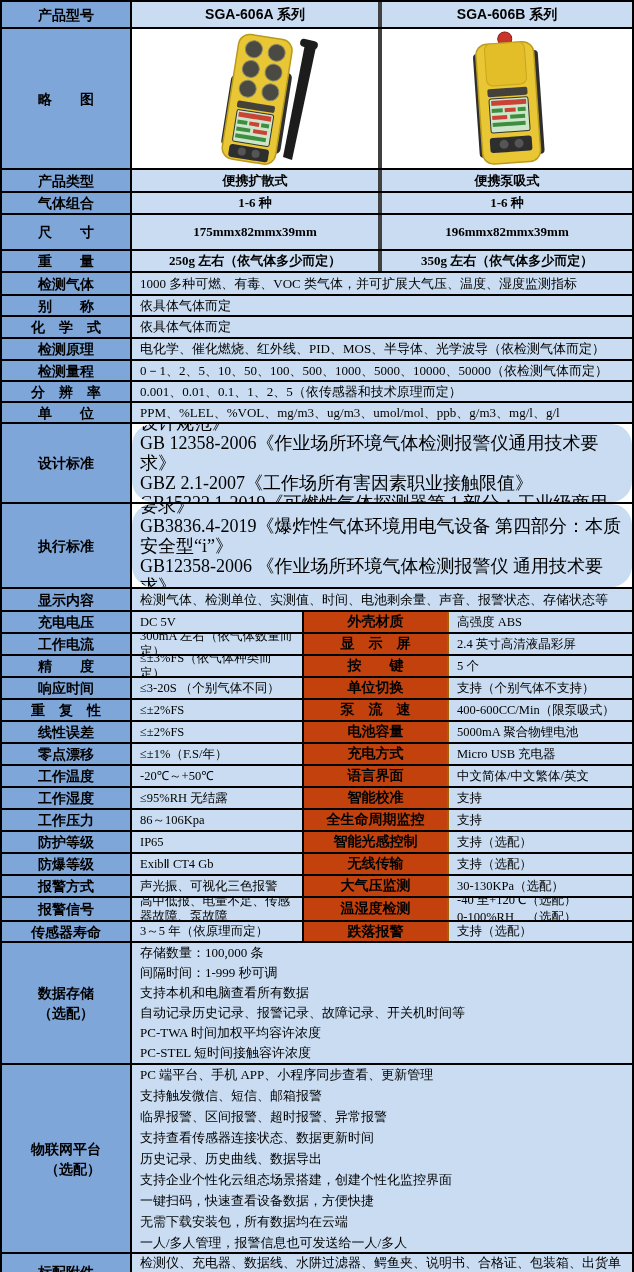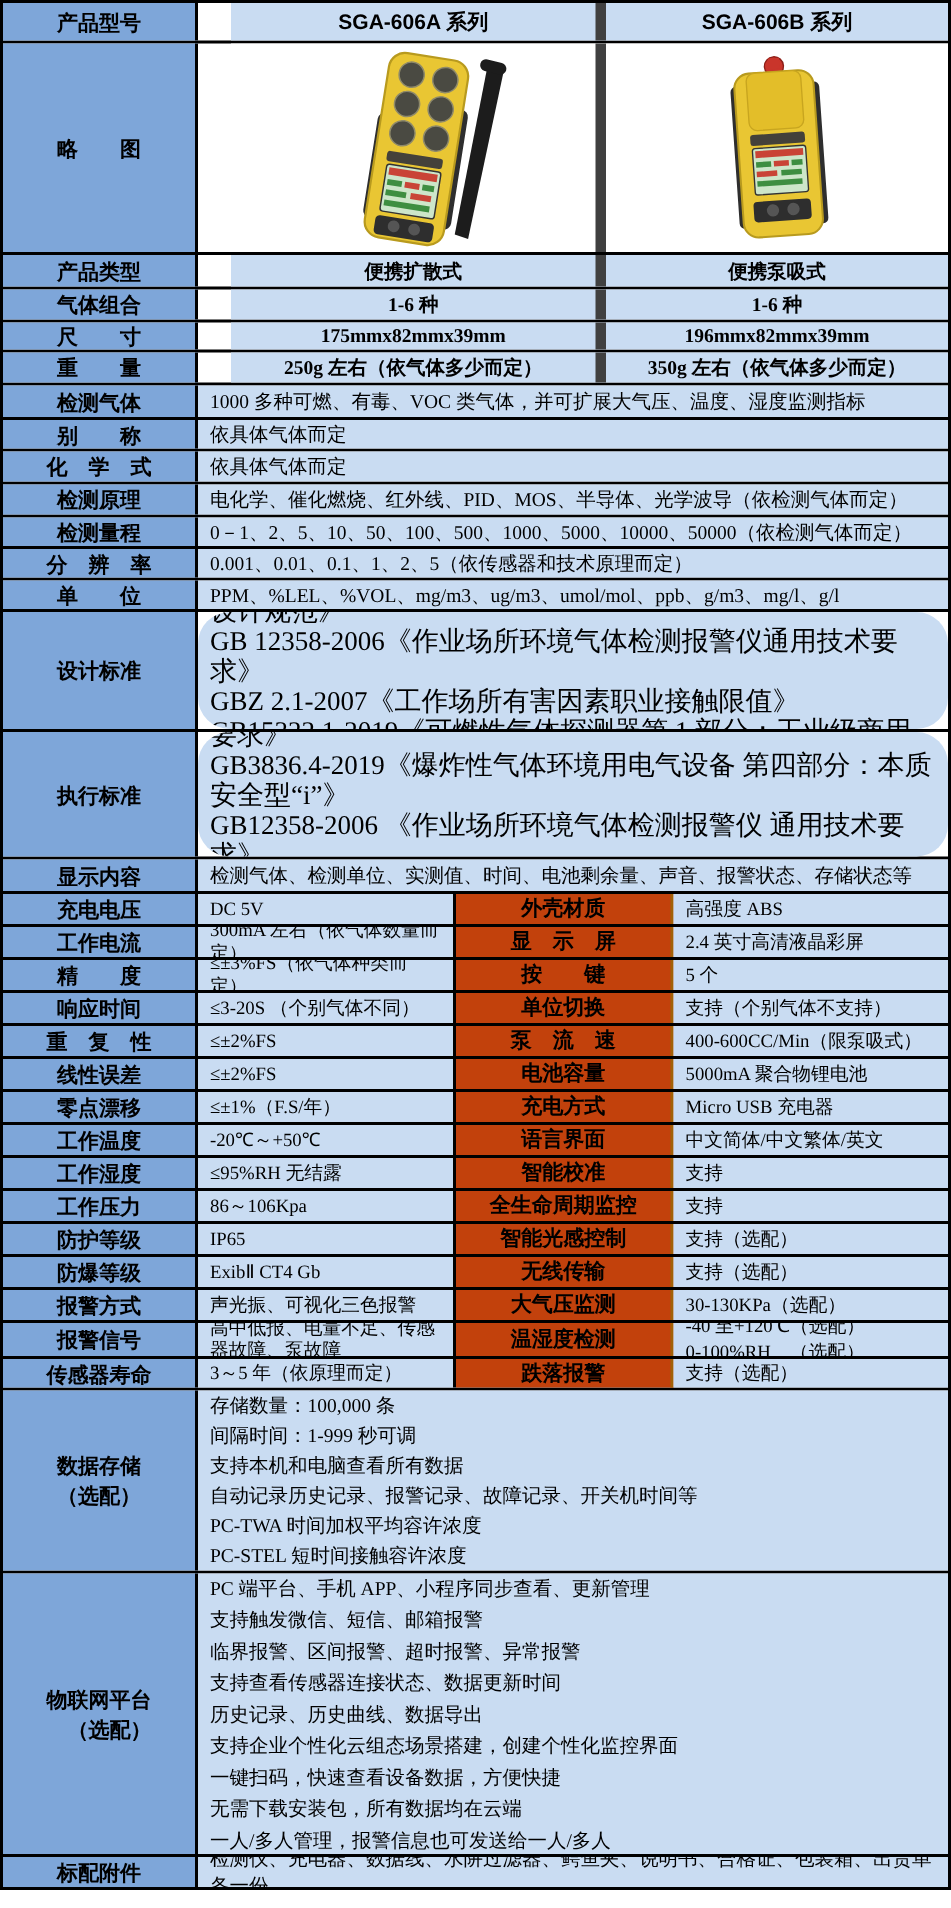--- a/index.html
+++ b/index.html
@@ -14,36 +14,36 @@
     width:130px; flex:0 0 130px; background:#7EA6D9; border-right:2px solid #000;
     font-weight:bold; font-size:14px; justify-content:center; text-align:right;
     white-space:pre-line; line-height:20px;
   }
   .val{
     background:#C9DCF2; font-size:13px; padding:0 8px;
     font-family:"Liberation Serif", serif;
   }
   .center{justify-content:center; text-align:center; padding:0 2px;font-weight:bold;}
   .bold{font-weight:bold; font-family:"Liberation Sans", sans-serif; font-size:14px;}
-  .colA{width:250px; flex:0 0 250px; border-right:7px solid #404040;margin-left:22px;}
+  .colA{width:250px; flex:0 0 250px; border-right:4px solid #404040;}
   .colB{flex:1 1 auto;}
   .span{flex:1 1 auto;}
   .v1{width:172px; flex:0 0 172px; border-right:2px solid #000; font-size:12.5px; line-height:15px;}
   .lbl2{
     width:145px; flex:0 0 145px; background:#c2410c; border-right:2px solid #a16207;
     font-weight:bold; font-size:14px; justify-content:center; text-align:center;
   }
   .v2{flex:1 1 auto; font-size:12.5px; white-space:pre-line; line-height:17px;}
   .pre{white-space:pre-line;}
   .imgcell{background:#ffffff; justify-content:center; padding:0;}
   .mlines{font-size:18px; line-height:20px;border-radius:21px;}
   .stor{line-height:20px;}
   .iot{line-height:21px;}
   
-  .h20{height:20px}.h21{height:21px}.h22{height:22px}.h23{height:23px}
+  .h20{height:36px}.h21{height:21px}.h22{height:22px}.h23{height:23px}
   .h27{height:27px}.h40{height:24px}.h80{height:80px}.h85{height:85px}
   .h122{height:122px}.h141{height:141px}.h189{height:189px}
   svg{display:block;}
 </style>
 </head>
 <body>
 
 <div class="sheet">
 
   <div class="row h27">

